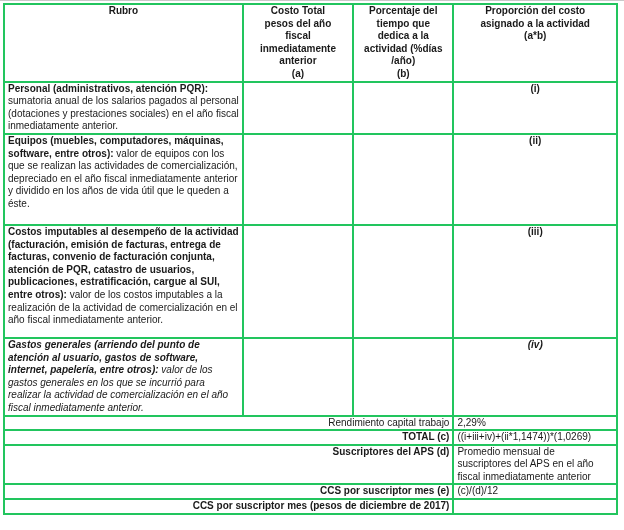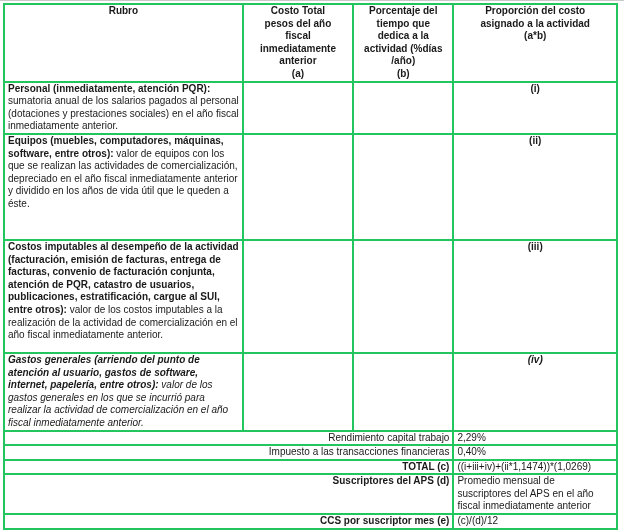--- a/index.html
+++ b/index.html
@@ -35,21 +35,21 @@
   }
   th.hdr {
     font-weight: bold;
     text-align: center;
     vertical-align: middle;
     white-space: pre-line;
     padding: 1px 2px;
   }
   .r-header    { height: 72px; }
   .r-item-1    { height: 47px; }
-  .r-item-2    { height: 106px; }
+  .r-item-2    { height: 91px; }
   .r-item-3    { height: 113px; }
   .r-item-4    { height: 70px; font-style: italic; }
   .r-sum       { height: 11px; }
   .r-sum-tall  { height: 37px; }
   .r-sum-mid   { height: 12px; }
   .r-sum-last  { height: 13px; }
   td.rubro b { font-weight: bold; }
   td.prop {
     font-weight: bold;
     text-align: center;
@@ -103,21 +103,21 @@
 dedica a la
 actividad (%días
 /año)
 (b)</th>
     <th class="hdr">Proporción del costo
 asignado a la actividad
 (a*b)</th>
   </tr>
 
   <tr class="r-item-1">
-    <td class="rubro"><b>Personal (inmediatamente, atención PQR):</b><span> sumatoria anual de los salarios pagados al personal (dotaciones y prestaciones sociales) en el año fiscal inmediatamente anterior.</span></td>
+    <td class="rubro"><b>Personal (administrativos, atención PQR):</b><span> sumatoria anual de los salarios pagados al personal (dotaciones y prestaciones sociales) en el año fiscal inmediatamente anterior.</span></td>
     <td></td>
     <td></td>
     <td class="prop">(i)</td>
   </tr>
 
   <tr class="r-item-2">
     <td class="rubro"><b>Equipos (muebles, computadores, máquinas, software, entre otros):</b><span> valor de equipos con los que se realizan las actividades de comercialización, depreciado en el año fiscal inmediatamente anterior y dividido en los años de vida útil que le queden a éste.</span></td>
     <td></td>
     <td></td>
     <td class="prop">(ii)</td>
@@ -136,24 +136,20 @@
     <td></td>
     <td class="prop">(iv)</td>
   </tr>
 
   <tr class="r-sum">
     <td class="sum-label" colspan="3">Rendimiento capital trabajo</td>
     <td class="sum-value">2,29%</td>
   </tr>
 
 
-  <tr class="r-sum">
-    <td class="sum-label" colspan="3">Impuesto a las transacciones financieras</td>
-    <td class="sum-value">0,40%</td>
-  </tr>
 
   <tr class="r-sum">
     <td class="sum-label bold" colspan="3">TOTAL (c)</td>
     <td class="sum-value">((i+iii+iv)+(ii*1,1474))*(1,0269)</td>
   </tr>
 
   <tr class="r-sum-tall">
     <td class="sum-label bold top" colspan="3">Suscriptores del APS (d)</td>
     <td class="sum-value wrap">Promedio mensual de
 suscriptores del APS en el año

